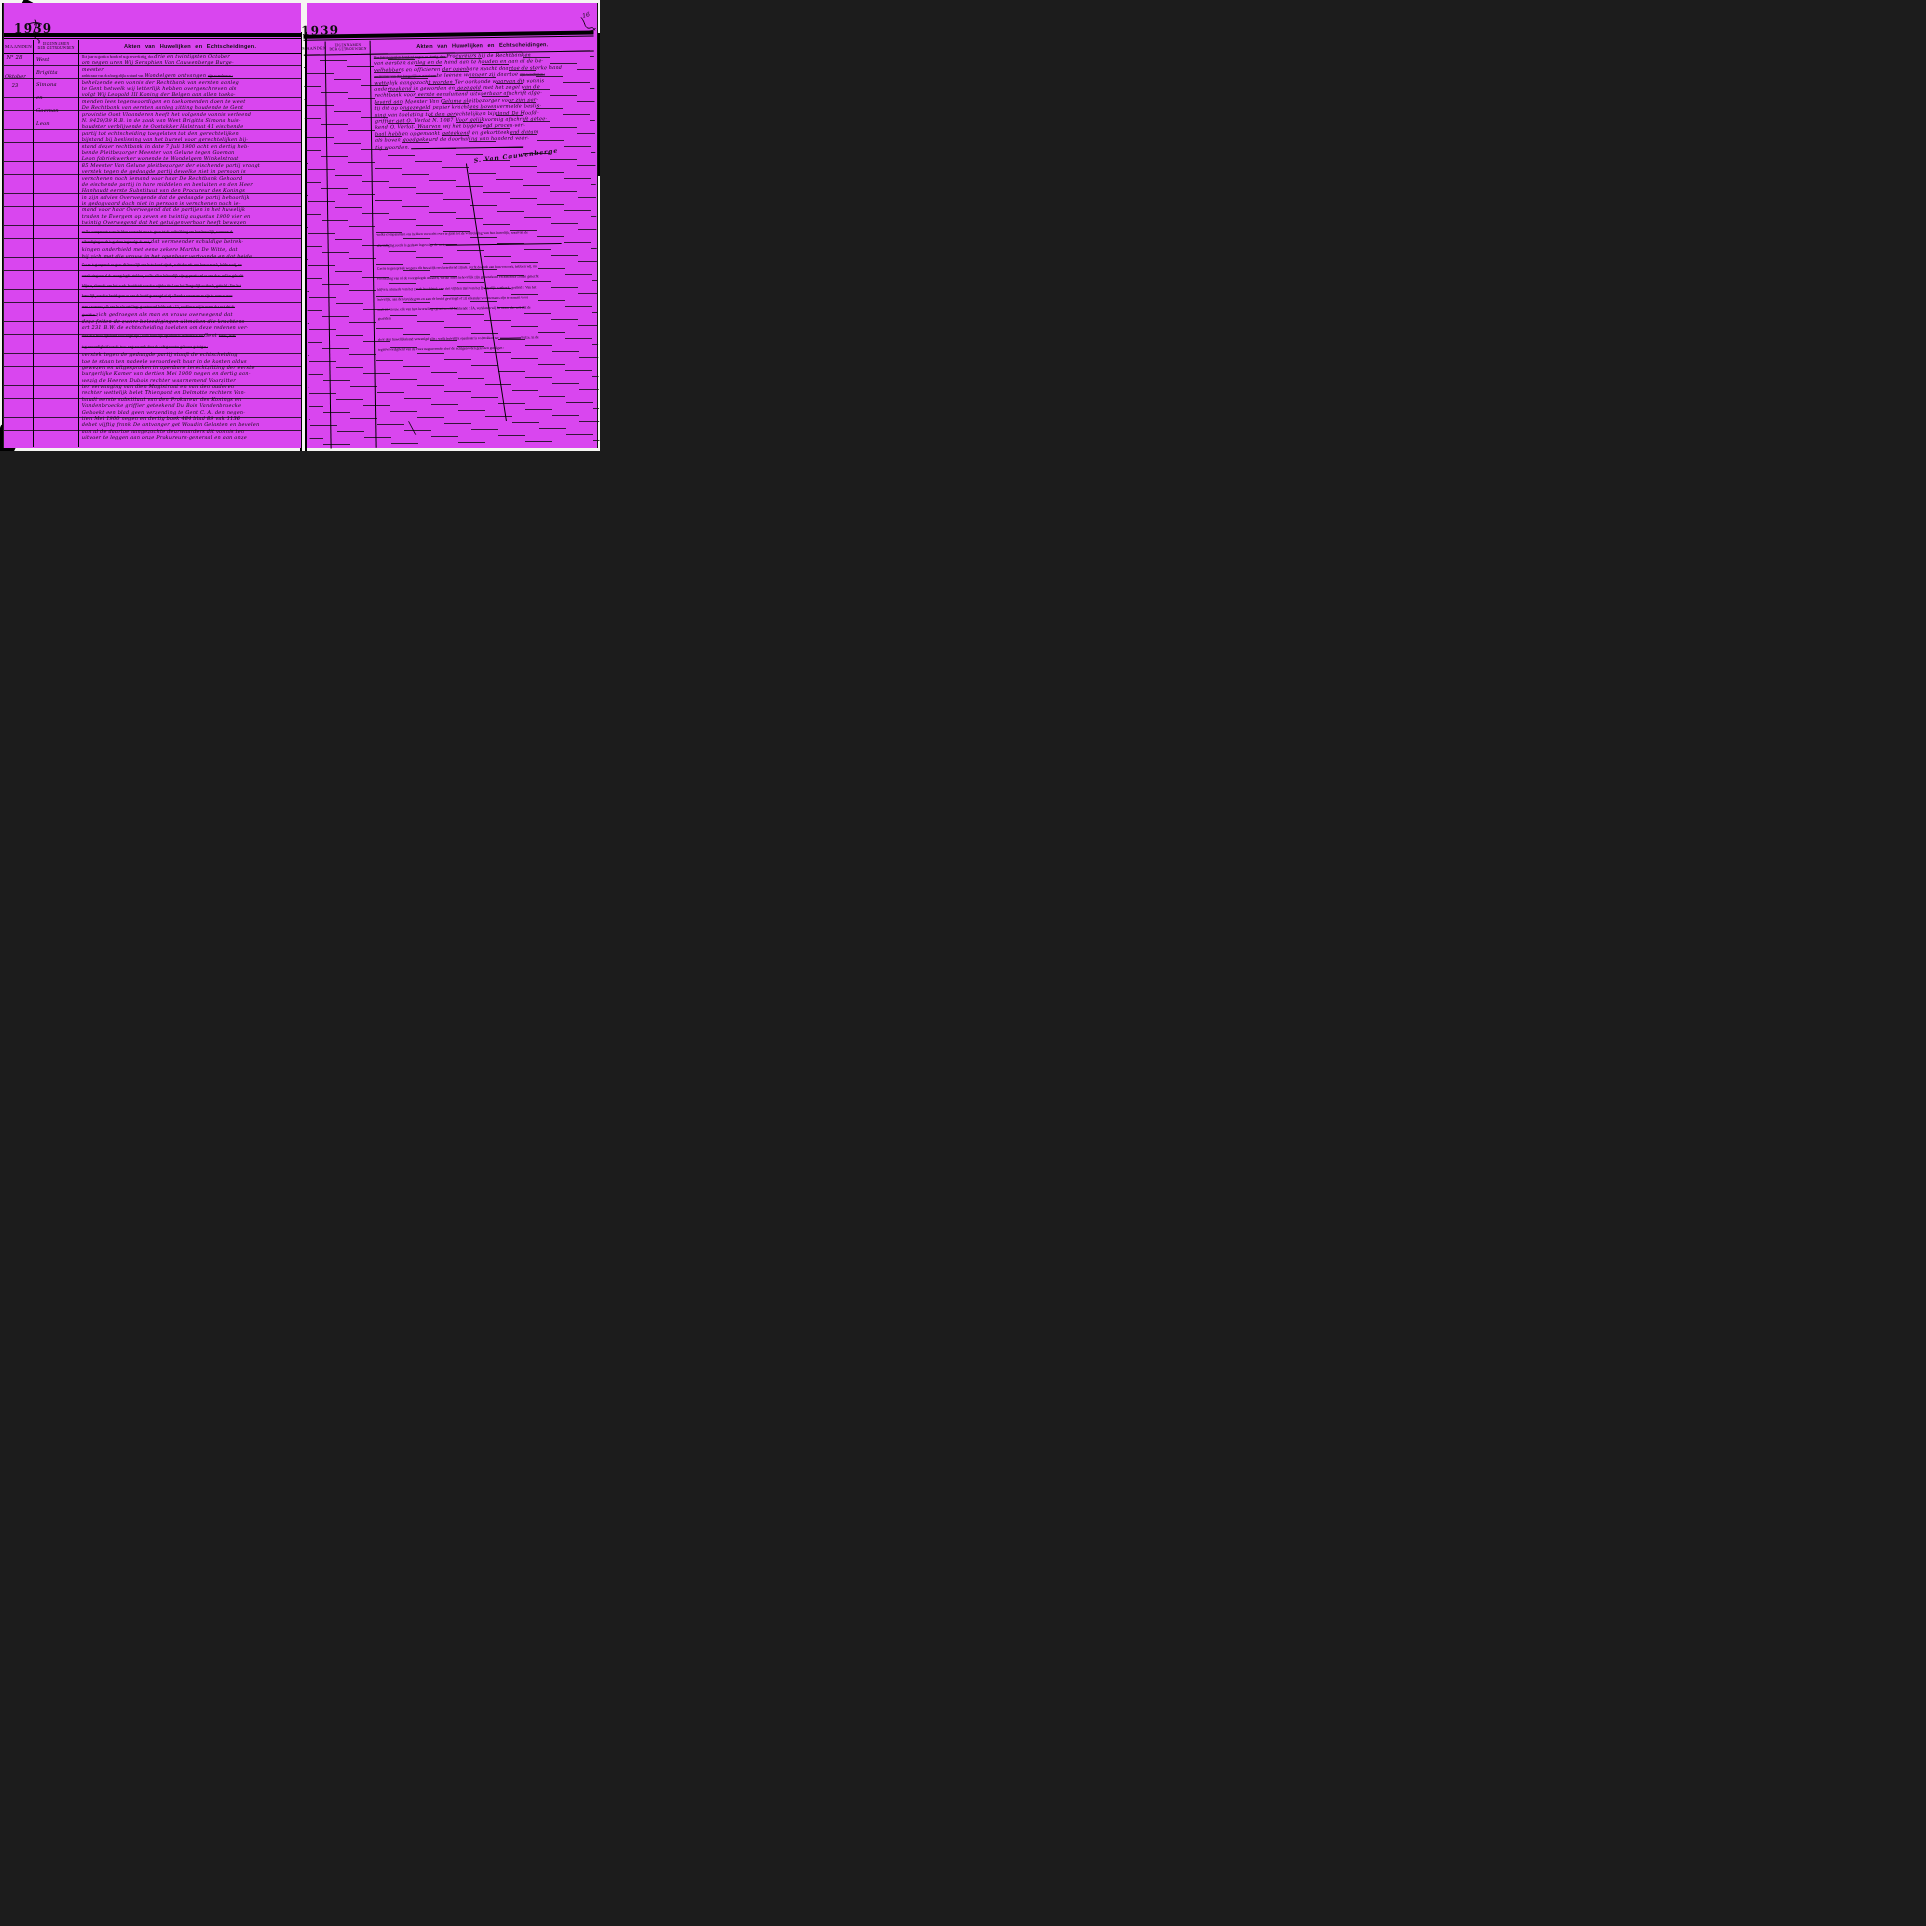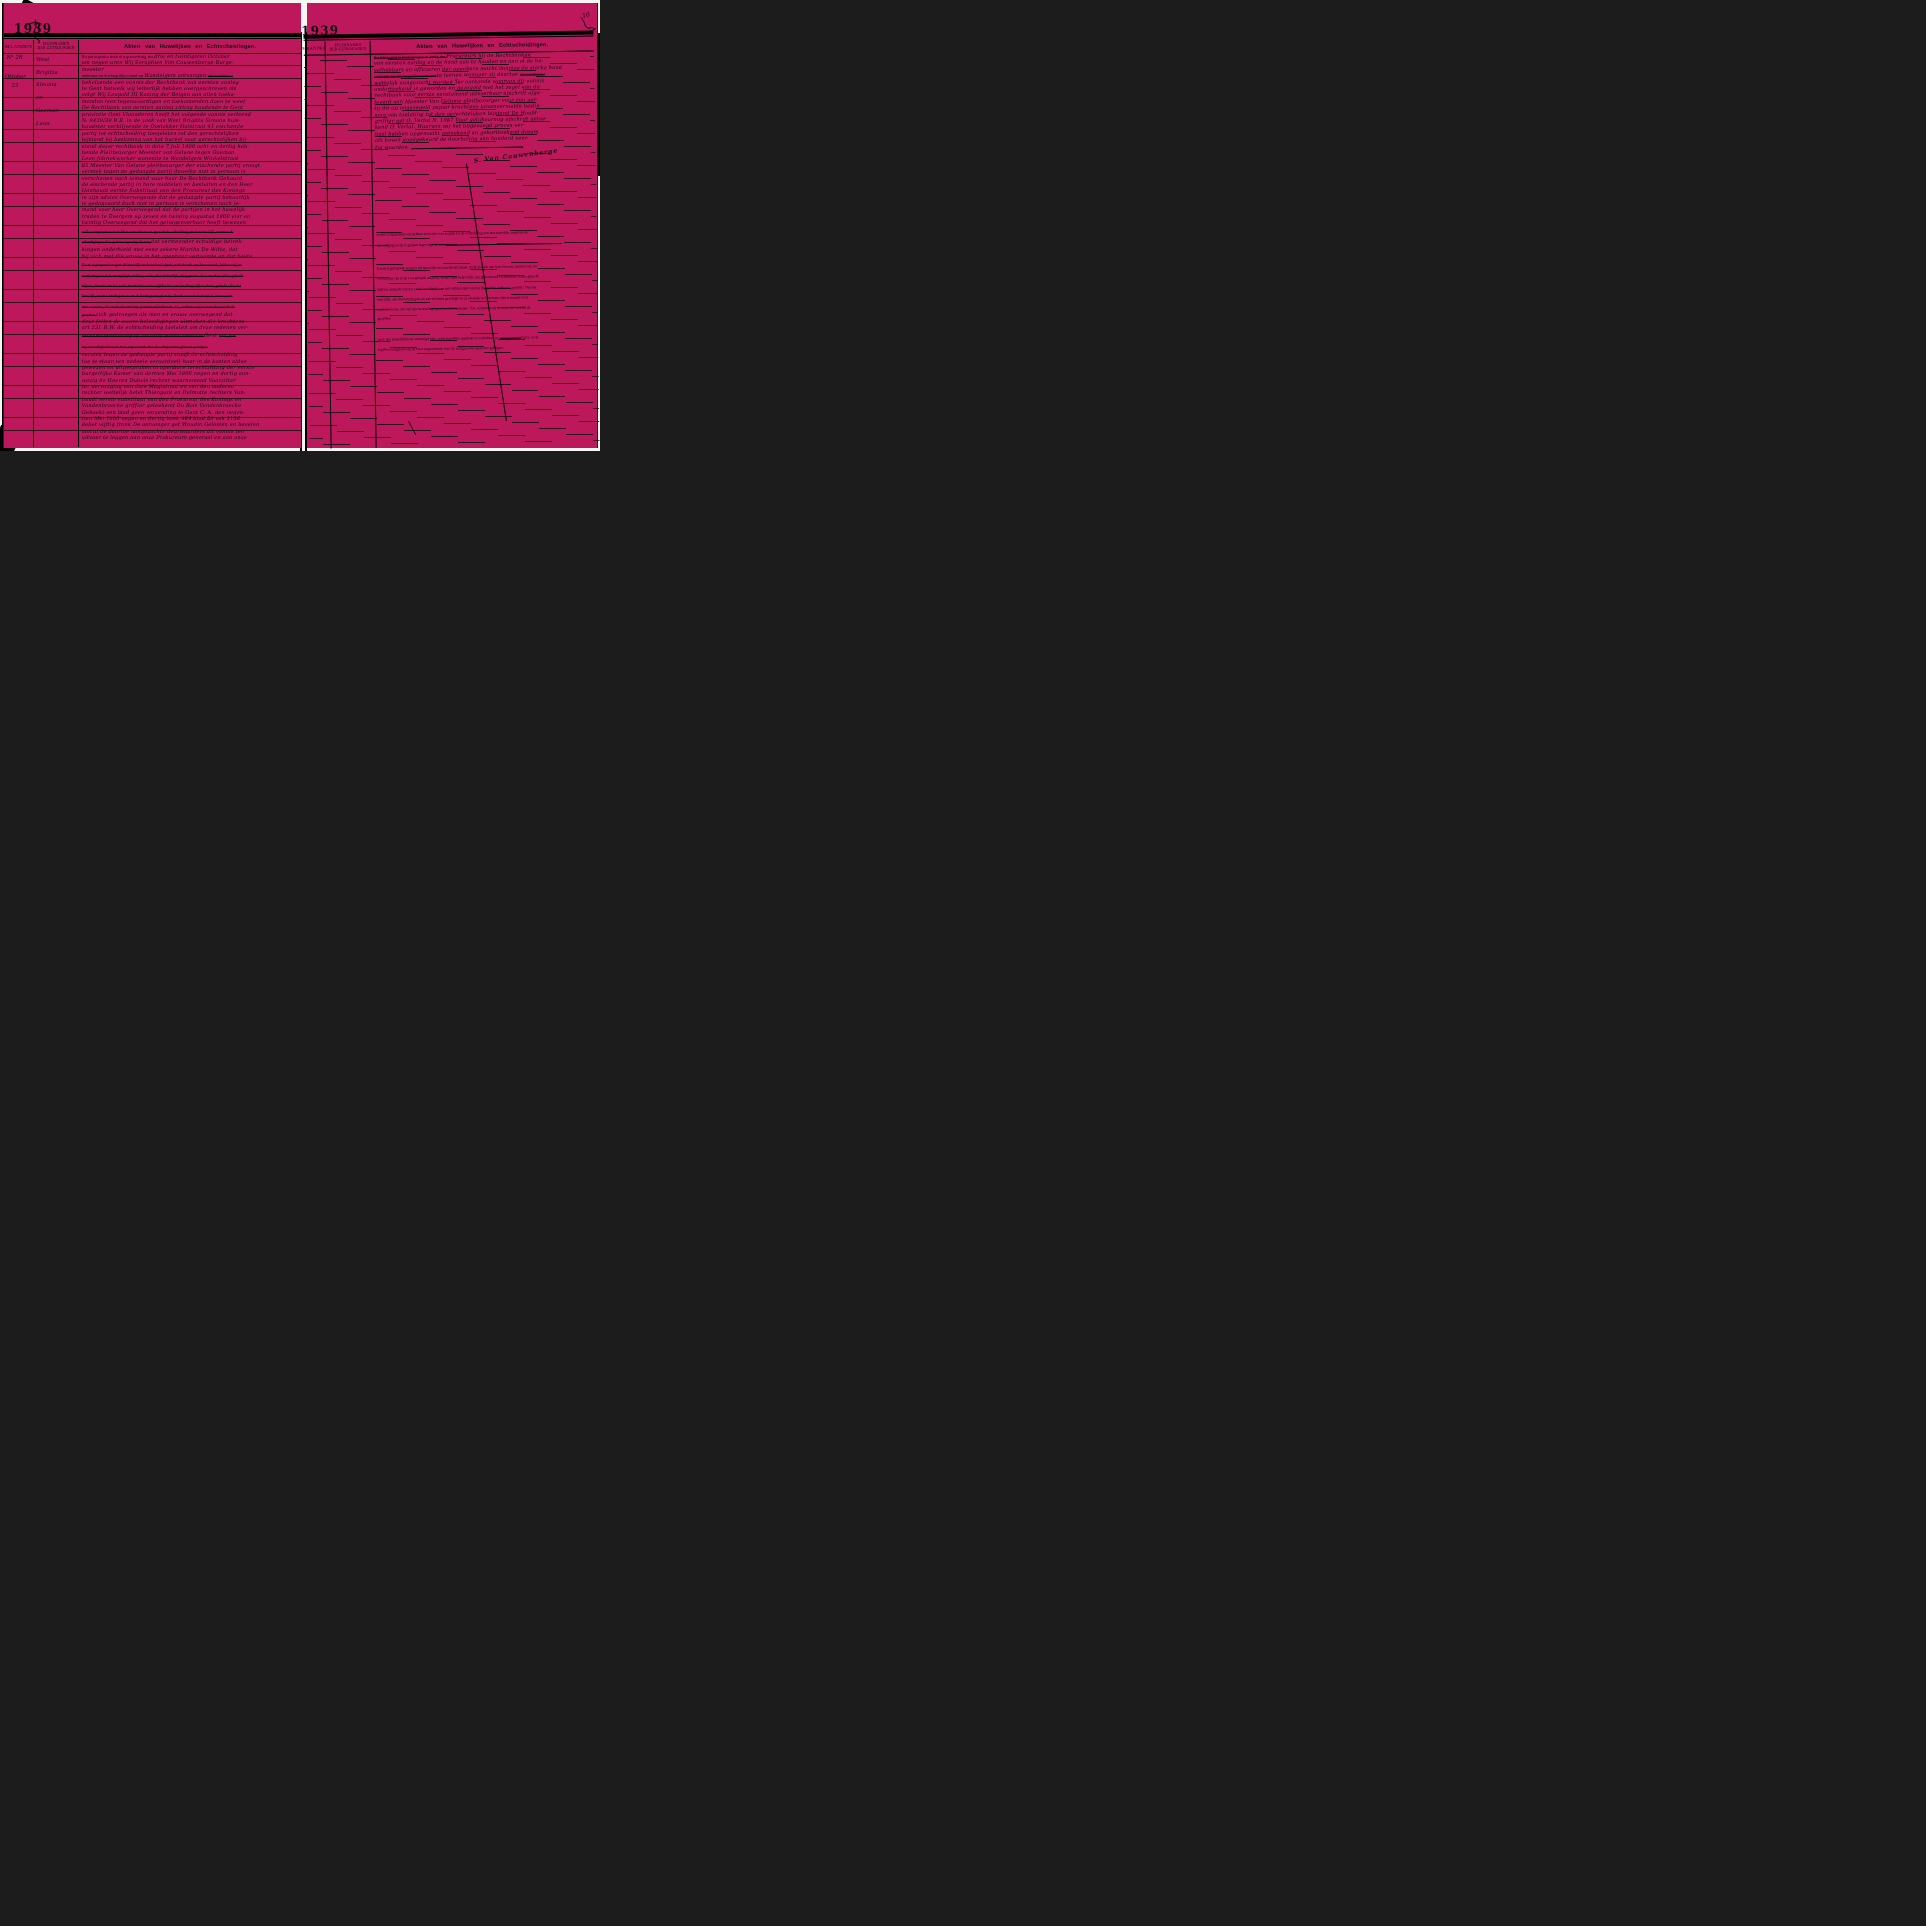--- a/index.html
+++ b/index.html
@@ -10,21 +10,21 @@
   .gutter{position:absolute;left:300px;top:32px;bottom:0;width:6.5px;
           background:linear-gradient(to right,#000 0 1.9px,#f5f5f2 1.9px 4.6px,#000 4.6px 6.5px);}
   .right-bar{position:absolute;right:0;top:33px;width:3.1px;height:143px;background:#000;}
   .corner-tl{position:absolute;left:21.6px;top:0px;width:10px;height:7.7px;background:#000;transform:rotate(28deg);}
   .smear-bl{position:absolute;left:-7px;bottom:-10px;width:23px;height:33px;background:#000;transform:rotate(26deg);}
   .speckles{position:absolute;left:0;top:0;width:0.8px;height:0.8px;background:transparent;
     box-shadow:46px 8.5px 0 0.8px #000, 37px 15.4px 0 0.4px #000, 466px 58px 0 0.4px #000,
                383px 349px 0 0.4px #000, 162px 431px 0 0.4px #000, 293px 23px 0 0.4px #000,
                578px 200px 0 0.4px #000, 15.4px 231px 0 0.4px #000, 592px 378px 0 0.4px #000;}
   
-  .page{position:absolute;top:3.1px;height:445px;background:#be185d;}
+  .page{position:absolute;top:3.1px;height:445px;background:#d946ef;}
   .page.left{left:3.1px;width:297px;border-left:0.4px solid #222;}
   .page.right{left:307px;width:290px;border-right:0.8px solid #111;}
   .page-inner{position:absolute;inset:0;}
   .page.right .page-inner{transform:rotate(-0.85deg);transform-origin:40% 60%;}
   .year{position:absolute;top:18.5px;left:10px;font-family:"DejaVu Serif",serif;font-weight:bold;
         font-size:12px;letter-spacing:1.2px;}
   .page.right .year{left:-2.3px;}
   .band{position:absolute;top:30px;left:0;right:0;height:3.5px;background:#000;}
   .band2{position:absolute;top:35px;left:0;right:0;height:0.8px;background:#000;}
   .heads{position:absolute;top:37px;left:0;right:0;height:12.7px;display:grid;border-bottom:1.2px solid #000;}

